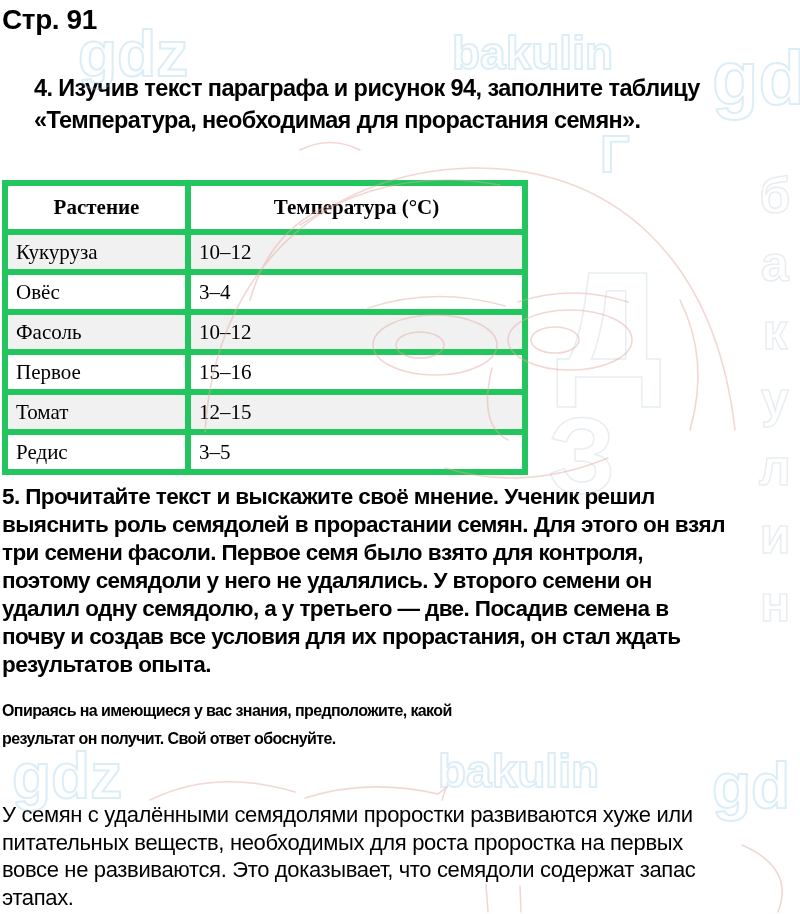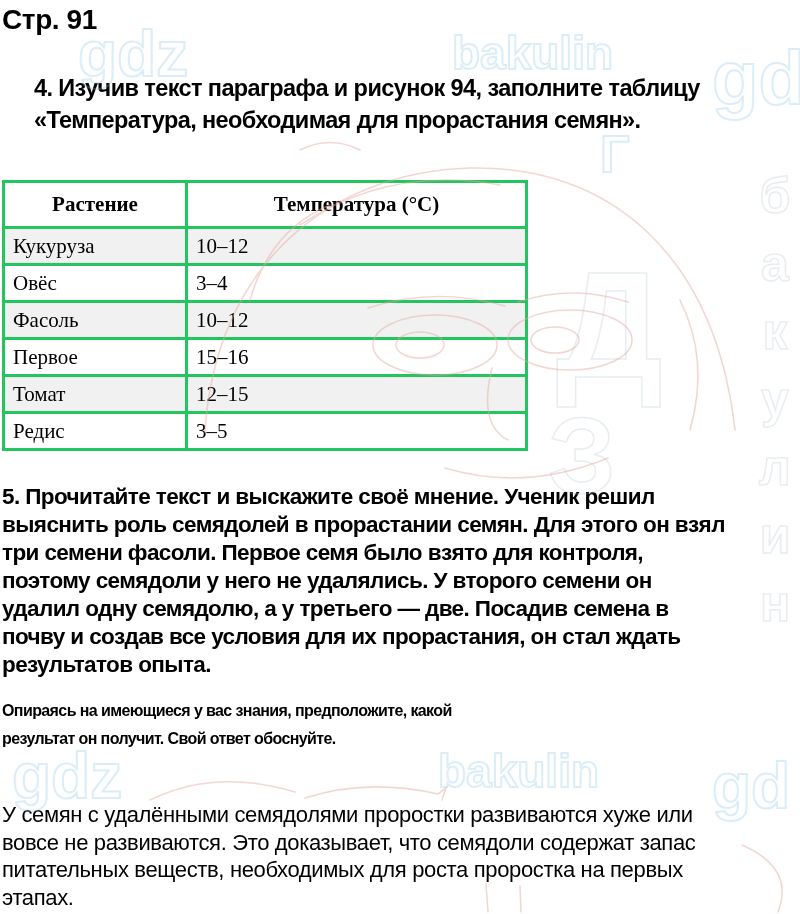--- a/index.html
+++ b/index.html
@@ -19,21 +19,21 @@
     position:absolute;left:2px;top:801px;z-index:2;font-size:22px;line-height:27.5px;
     letter-spacing:-0.35px;font-weight:normal;
   }
   .line{white-space:nowrap;}
 
   table.temp-table{
     position:absolute;left:2px;top:180px;z-index:1;
     width:526px;border-collapse:collapse;table-layout:fixed;
     font-family:"Liberation Serif",serif;font-size:21px;background:#fff;
   }
-  .temp-table th,.temp-table td{border:3px solid #22c55e;}
+  .temp-table th,.temp-table td{border:6px solid #22c55e;}
   .temp-table th{height:41px;font-weight:bold;text-align:center;background:#ffffff;}
   .temp-table td{height:34px;padding:0 4px 0 8px;text-align:left;}
   .temp-table col.c1{width:183px;}
   .temp-table tbody tr:nth-child(odd){background:#f1f1f1;}
   .temp-table tbody tr:nth-child(even){background:#ffffff;}
 
   
   .wm{
     position:absolute;z-index:3;pointer-events:none;font-weight:bold;
     color:transparent;-webkit-text-stroke:2px rgba(135,195,230,0.30);
@@ -141,18 +141,18 @@
     <div class="line">результатов опыта.</div>
   </div>
 
   <div class="boldpara t5b">
     <div class="line">Опираясь на имеющиеся у вас знания, предположите, какой</div>
     <div class="line">результат он получит. Свой ответ обоснуйте.</div>
   </div>
 
   <div class="ans">
     <div class="line">У семян с удалёнными семядолями проростки развиваются хуже или</div>
+    <div class="line">питательных веществ, необходимых для роста проростка на первых</div>
     <div class="line">вовсе не развиваются. Это доказывает, что семядоли содержат запас</div>
-    <div class="line">питательных веществ, необходимых для роста проростка на первых</div>
     <div class="line">этапах.</div>
   </div>
 
 </div>
 
 </body></html>

